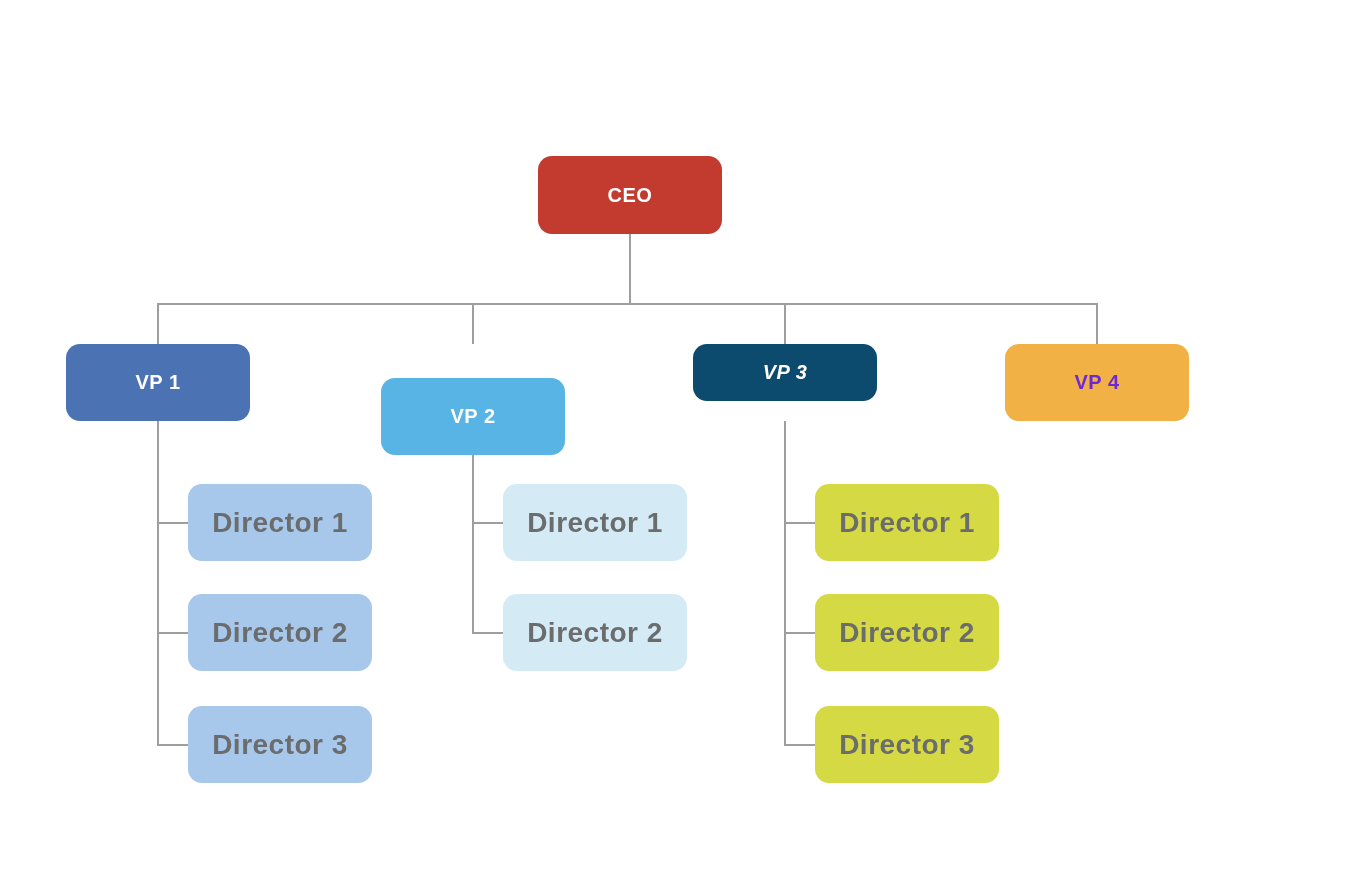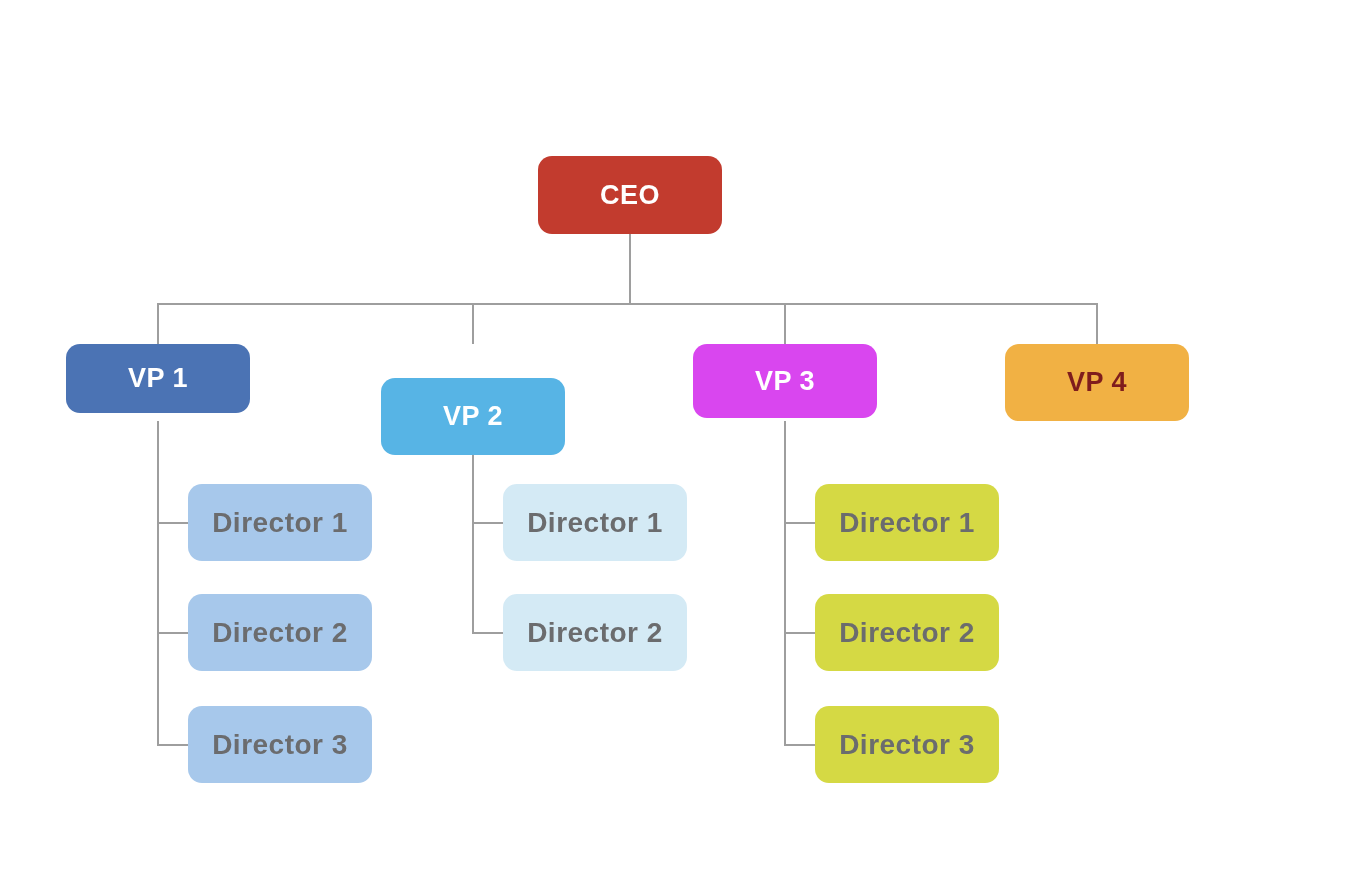--- a/index.html
+++ b/index.html
@@ -20,21 +20,21 @@
     display: flex;
     align-items: center;
     justify-content: center;
     border-radius: 14px;
     font-weight: bold;
     letter-spacing: 0.5px;
     box-sizing: border-box;
     user-select: none;
   }
   .node-root, .node-vp {
-    font-size: 27px;
+    font-size: 20px;
   }
   .node-child {
     font-size: 28px;
   }
   .connector {
     position: absolute;
   }
 </style>
 </head>
 <body>
@@ -53,49 +53,49 @@
     <div class="connector" style="left: 472px; top: 631.5px; width: 31px; height: 2px; background: rgb(158, 158, 158);"></div>
     <div class="connector" style="left: 784px; top: 303px; width: 2px; height: 41px; background: rgb(158, 158, 158);"></div>
     <div class="connector" style="left: 784px; top: 421px; width: 2px; height: 324.5px; background: rgb(158, 158, 158);"></div>
     <div class="connector" style="left: 784px; top: 521.5px; width: 31px; height: 2px; background: rgb(158, 158, 158);"></div>
     <div class="connector" style="left: 784px; top: 631.5px; width: 31px; height: 2px; background: rgb(158, 158, 158);"></div>
     <div class="connector" style="left: 784px; top: 743.5px; width: 31px; height: 2px; background: rgb(158, 158, 158);"></div>
     <div class="connector" style="left: 1096px; top: 303px; width: 2px; height: 41px; background: rgb(158, 158, 158);"></div>
     <div class="node node-root" style="left: 538px; top: 156px; width: 184px; height: 78px; background: rgb(194, 59, 46); color: rgb(255, 255, 255);">
       <span>CEO</span>
     </div>
-    <div class="node node-vp" style="left: 66px; top: 344px; width: 184px; height: 69px; background: rgb(75, 115, 180); color: rgb(255, 255, 255);">
+    <div class="node node-vp" style="left: 66px; top: 344px; width: 184px; height: 77px; background: rgb(75, 115, 180); color: rgb(255, 255, 255);">
       <span>VP 1</span>
     </div>
     <div class="node node-child" style="left: 188px; top: 484px; width: 184px; height: 77px; background: rgb(167, 200, 235); color: rgb(107, 108, 110);">
       <span>Director 1</span>
     </div>
     <div class="node node-child" style="left: 188px; top: 594px; width: 184px; height: 77px; background: rgb(167, 200, 235); color: rgb(107, 108, 110);">
       <span>Director 2</span>
     </div>
     <div class="node node-child" style="left: 188px; top: 706px; width: 184px; height: 77px; background: rgb(167, 200, 235); color: rgb(107, 108, 110);">
       <span>Director 3</span>
     </div>
     <div class="node node-vp" style="left: 381px; top: 344px; width: 184px; height: 77px; background: rgb(87, 180, 229); color: rgb(255, 255, 255); margin-top: 34px;">
       <span>VP 2</span>
     </div>
     <div class="node node-child" style="left: 503px; top: 484px; width: 184px; height: 77px; background: rgb(212, 234, 245); color: rgb(107, 108, 110);">
       <span>Director 1</span>
     </div>
     <div class="node node-child" style="left: 503px; top: 594px; width: 184px; height: 77px; background: rgb(212, 234, 245); color: rgb(107, 108, 110);">
       <span>Director 2</span>
     </div>
-    <div class="node node-vp" style="left: 693px; top: 344px; width: 184px; height: 74px; background: #d946ef; color: rgb(255, 255, 255);">
+    <div class="node node-vp" style="left: 693px; top: 344px; width: 184px; height: 57px; background: #0c4a6e; color: rgb(255, 255, 255); font-style: italic;">
       <span>VP 3</span>
     </div>
     <div class="node node-child" style="left: 815px; top: 484px; width: 184px; height: 77px; background: rgb(213, 217, 68); color: rgb(107, 108, 110);">
       <span>Director 1</span>
     </div>
     <div class="node node-child" style="left: 815px; top: 594px; width: 184px; height: 77px; background: rgb(213, 217, 68); color: rgb(107, 108, 110);">
       <span>Director 2</span>
     </div>
     <div class="node node-child" style="left: 815px; top: 706px; width: 184px; height: 77px; background: rgb(213, 217, 68); color: rgb(107, 108, 110);">
       <span>Director 3</span>
     </div>
-    <div class="node node-vp" style="left: 1005px; top: 344px; width: 184px; height: 77px; background: rgb(241, 177, 68); color: #7f1d1d;">
+    <div class="node node-vp" style="left: 1005px; top: 344px; width: 184px; height: 77px; background: rgb(241, 177, 68); color: #6d28d9;">
       <span>VP 4</span>
     </div>
   </div>
 
 </body></html>

